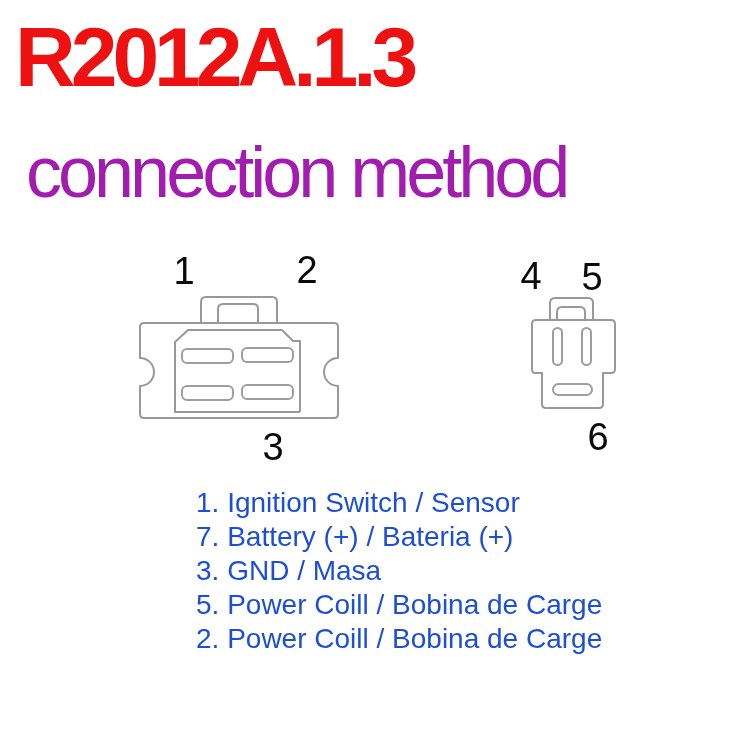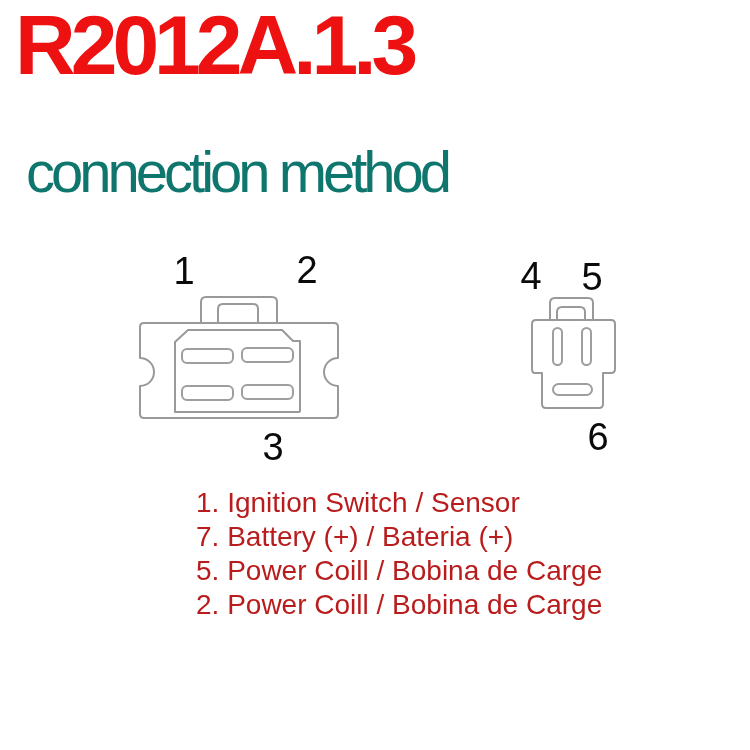--- a/index.html
+++ b/index.html
@@ -12,37 +12,37 @@
     width: 750px;
     height: 750px;
     background: #ffffff;
     overflow: hidden;
     font-family: "Liberation Sans", sans-serif;
     color: #111111;
   }
   .title {
     position: absolute;
     left: 15px;
-    top: 3px;
+    top: 15px;
     font-size: 84px;
     line-height: 84px;
     font-weight: bold;
     letter-spacing: -5px;
     color: #ee1111;
     white-space: nowrap;
   }
   .subtitle {
     position: absolute;
     left: 26px;
     top: 128px;
-    font-size: 58px;
+    font-size: 72px;
     line-height: 88px;
     font-weight: 500;
     letter-spacing: -4px;
-    color: #0f766e;
+    color: #a21caf;
     white-space: nowrap;
   }
   .pin {
     position: absolute;
     font-size: 38px;
     line-height: 38px;
     color: #0a0a0a;
     transform: translate(-50%, -50%);
   }
   .pin-1 { left: 184px; top: 271px; }
@@ -76,21 +76,21 @@
     fill: #ffffff;
     stroke: #9e9e9e;
     stroke-width: 2;
   }
   .legend {
     position: absolute;
     left: 196px;
     top: 486px;
     font-size: 28px;
     line-height: 34px;
-    color: #b91c1c;
+    color: #1d4ed8;
     white-space: nowrap;
   }
 </style>
 </head>
 <body>
 
 <div class="canvas">
 
   <div class="title">R2012A.1.3</div>
   <div class="subtitle">connection method</div>
@@ -127,17 +127,18 @@
     <path class="conn-shape" d="M 11 30 L 86 30 Q 90 30 90 34 L 90 79 Q 90 83 86 83 L 78 83 L 78 114 Q 78 118 74 118 L 21 118 Q 17 118 17 114 L 17 83 L 10 83 Q 7 83 7 79 L 7 34 Q 7 30 11 30 Z"></path>
 
     <rect class="conn-slot" x="28" y="38" width="9" height="37" rx="4.5"></rect>
     <rect class="conn-slot" x="57" y="38" width="9" height="37" rx="4.5"></rect>
     <rect class="conn-slot" x="28" y="94" width="39" height="11" rx="5.5"></rect>
   </svg>
 
   <div class="legend">
     <div class="legend-line">1. Ignition Switch / Sensor</div>
     <div class="legend-line">7. Battery (+) / Bateria (+)</div>
+    <div class="legend-line">3. GND / Masa</div>
     <div class="legend-line">5. Power Coill / Bobina de Carge</div>
     <div class="legend-line">2. Power Coill / Bobina de Carge</div>
   </div>
 
 </div>
 
 </body></html>

